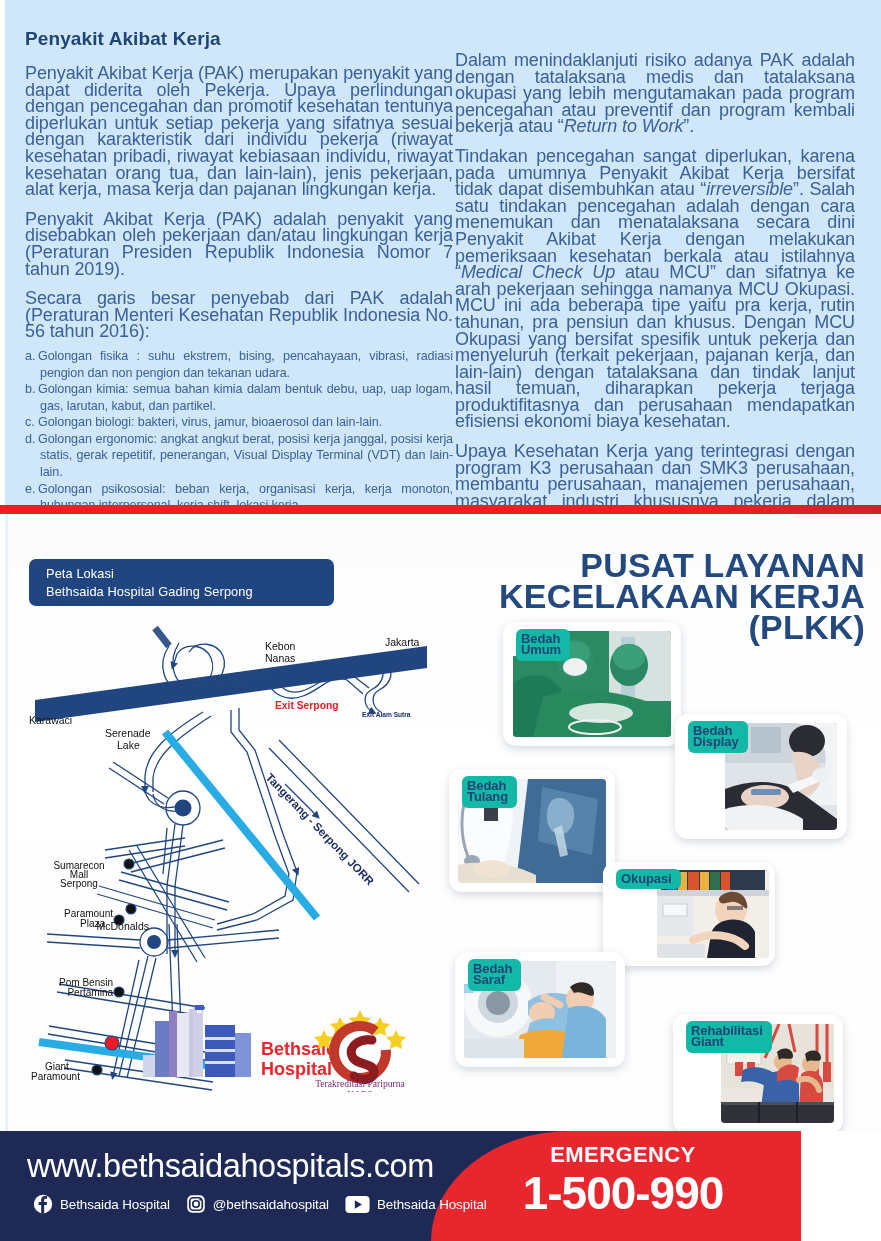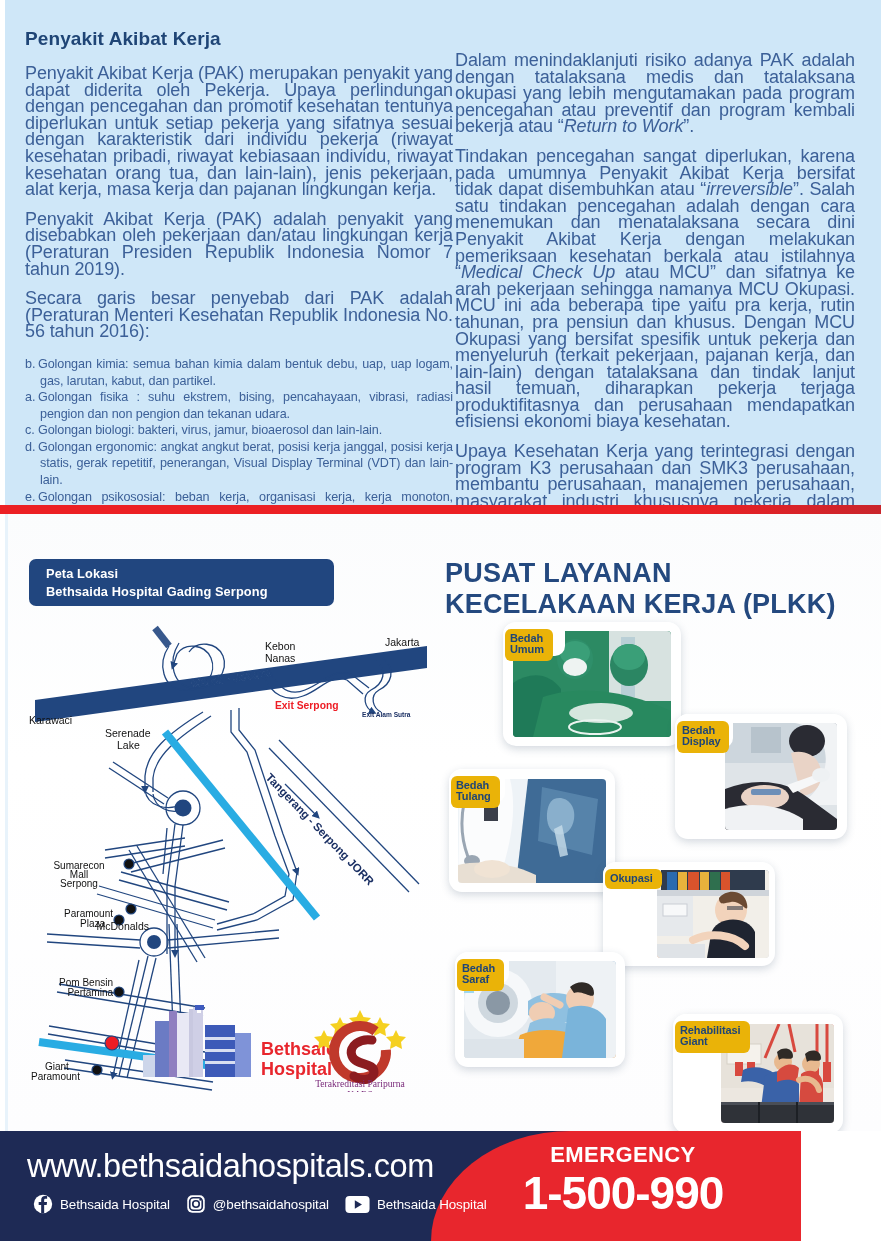--- a/index.html
+++ b/index.html
@@ -56,46 +56,46 @@
     content:"";position:absolute;left:0;top:0;width:3px;height:100%;
     background:#e8f3fb;
   }
 
   .peta-box{
     position:absolute;left:24px;top:45px;width:305px;height:47px;
     background:#21467f;border-radius:7px;
     box-sizing:border-box;padding:6px 0 0 17px;
   }
   .peta-box div{
-    color:#fff;font-size:12.8px;line-height:17.5px;letter-spacing:.1px;font-weight:bold;
+    color:#fff;font-size:12.8px;line-height:17.5px;letter-spacing:.1px;
   }
 
   .plkk-title{
-    position:absolute;left:440px;top:44px;width:420px;
-    text-align:left;color:#24497f;
-    font-size:27px;line-height:31px;font-weight:bold;letter-spacing:.2px;
+    position:absolute;left:440px;top:36px;width:420px;
+    text-align:right;color:#24497f;
+    font-size:34px;line-height:31px;font-weight:bold;letter-spacing:.2px;
   }
 
   
   .map{position:absolute;left:12px;top:110px;width:440px;height:485px;}
   .map svg{display:block;}
 
   
   .cards{position:absolute;left:440px;top:110px;width:436px;height:505px;}
   .card{
     position:absolute;background:#ffffff;border-radius:13px;
     box-shadow:0 3px 9px rgba(60,80,110,.22);
   }
   .card .ph{
     position:absolute;border-radius:4px;overflow:hidden;
   }
   .card .tag{
-    position:absolute;left:2px;top:7px;z-index:4;
-    font-size:11px;line-height:11.4px;font-weight:bold;color:#1f4576;
-    background:#eab308;padding:4px 9px 5px 5px;border-radius:6px;
+    position:absolute;left:13px;top:7px;z-index:4;
+    font-size:13px;line-height:11.4px;font-weight:bold;color:#1f4576;
+    background:#14b8a6;padding:4px 9px 5px 5px;border-radius:6px;
     letter-spacing:-.1px;
   }
   .tagbg{
     position:absolute;left:0;top:0;background:#fff;z-index:3;
     border-radius:13px 0 10px 0;
   }
 
   
   .ph-or{background:linear-gradient(160deg,#2f7f5c 0%,#1f8357 25%,#d8e3e0 55%,#2c8a63 72%,#17624a 100%);}
   .ph-plastik{background:linear-gradient(145deg,#dfe4e8 0%,#c2c9d0 30%,#2a2b33 55%,#8c6e63 80%,#e3e6ea 100%);}
@@ -137,24 +137,24 @@
 <body>
 
 <div class="page">
 
   <div class="article">
 
     <div class="col col-left">
       <div class="art-title">Penyakit Akibat Kerja</div>
       <p class="p">Penyakit Akibat Kerja (PAK) merupakan penyakit yang dapat diderita oleh Pekerja. Upaya perlindungan dengan pencegahan dan promotif kesehatan tentunya diperlukan untuk setiap pekerja yang sifatnya sesuai dengan karakteristik dari individu pekerja (riwayat kesehatan pribadi, riwayat kebiasaan individu, riwayat kesehatan orang tua, dan lain-lain), jenis pekerjaan, alat kerja, masa kerja dan pajanan lingkungan kerja.</p>
       <p class="p">Penyakit Akibat Kerja (PAK) adalah penyakit yang disebabkan oleh pekerjaan dan/atau lingkungan kerja (Peraturan Presiden Republik Indonesia Nomor 7 tahun 2019).</p>
-      <p class="p" style="margin-bottom:16px">Secara garis besar penyebab dari PAK adalah (Peraturan Menteri Kesehatan Republik Indonesia No. 56 tahun 2016):</p>
+      <p class="p" style="margin-bottom:8px">Secara garis besar penyebab dari PAK adalah (Peraturan Menteri Kesehatan Republik Indonesia No. 56 tahun 2016):</p>
       <ul class="lst">
+        <li><span class="mk">a.</span><span>Golongan fisika : suhu ekstrem, bising, pencahayaan, vibrasi, radiasi pengion dan non pengion dan tekanan udara.</span></li>
         <li><span class="mk">b.</span><span>Golongan kimia: semua bahan kimia dalam bentuk debu, uap, uap logam, gas, larutan, kabut, dan partikel.</span></li>
-        <li><span class="mk">a.</span><span>Golongan fisika : suhu ekstrem, bising, pencahayaan, vibrasi, radiasi pengion dan non pengion dan tekanan udara.</span></li>
         <li class="no-just"><span class="mk">c.</span><span>Golongan biologi: bakteri, virus, jamur, bioaerosol dan lain-lain.</span></li>
         <li><span class="mk">d.</span><span>Golongan ergonomic: angkat angkut berat, posisi kerja janggal, posisi kerja statis, gerak repetitif, penerangan, Visual Display Terminal  (VDT) dan lain-lain.</span></li>
         <li><span class="mk">e.</span><span>Golongan psikososial: beban kerja, organisasi kerja, kerja monoton,  hubungan interpersonal, kerja shift, lokasi kerja.</span></li>
       </ul>
     </div>
 
     <div class="col col-right">
       <p class="p"><span>Dalam menindaklanjuti risiko adanya PAK adalah dengan tatalaksana medis dan tatalaksana okupasi yang lebih mengutamakan pada program pencegahan atau preventif dan  program kembali bekerja atau “</span><i>Return to Work</i><span>”.</span></p>
       <p class="p"><span>Tindakan pencegahan sangat diperlukan, karena pada umumnya Penyakit Akibat Kerja bersifat tidak dapat disembuhkan atau “</span><i>irreversible</i><span>”. Salah satu tindakan pencegahan adalah dengan cara menemukan dan menatalaksana secara dini Penyakit Akibat Kerja dengan melakukan pemeriksaan kesehatan berkala atau istilahnya “</span><i>Medical Check Up</i><span> atau MCU” dan sifatnya ke arah pekerjaan sehingga namanya MCU Okupasi. MCU ini ada beberapa tipe yaitu pra kerja, rutin tahunan, pra pensiun dan khusus. Dengan MCU Okupasi yang bersifat spesifik untuk pekerja dan menyeluruh (terkait pekerjaan, pajanan kerja, dan lain-lain) dengan tatalaksana dan tindak lanjut hasil temuan, diharapkan pekerja terjaga produktifitasnya dan perusahaan mendapatkan efisiensi ekonomi biaya kesehatan.</span></p>
       <p class="p last"><span>Upaya Kesehatan Kerja yang terintegrasi dengan program K3 perusahaan dan SMK3 perusahaan,  membantu perusahaan, manajemen perusahaan, masyarakat industri khususnya pekerja dalam menjaga dan meningkatkan performa perusahaan dan tentunya produktifitas.</span></p>

